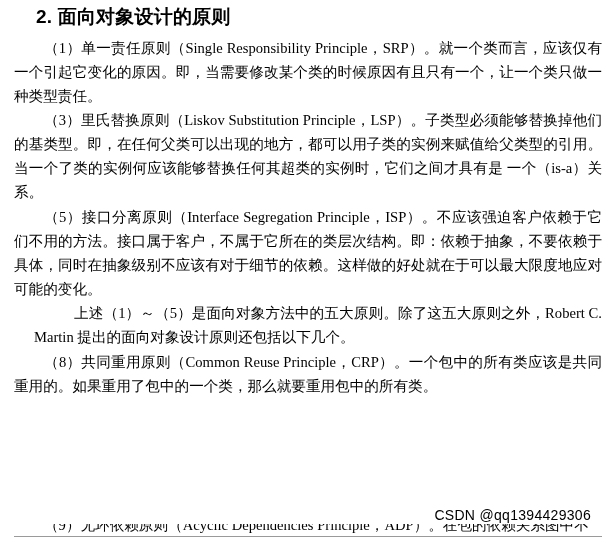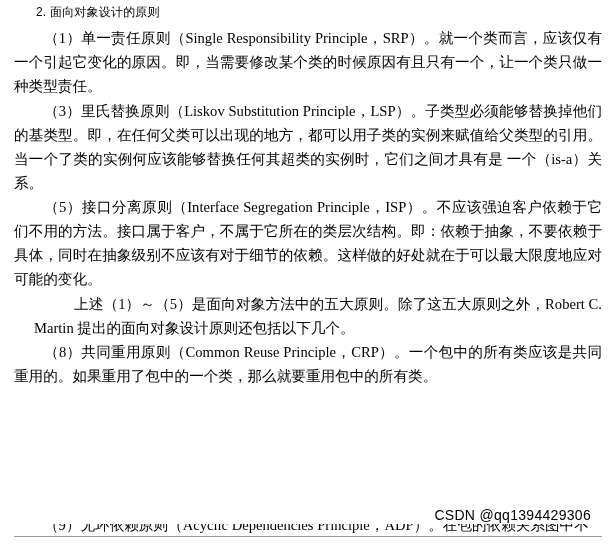--- a/index.html
+++ b/index.html
@@ -17,22 +17,22 @@
   .page {
     position: relative;
     width: 616px;
     height: 545px;
     box-sizing: border-box;
     padding: 4px 14px 0 14px;
     background: #ffffff;
   }
   .doc-heading {
     font-family: "Liberation Sans", "DejaVu Sans", sans-serif;
-    font-weight: normal;
-    font-size: 12px;
+    font-weight: bold;
+    font-size: 19px;
     line-height: 1.35;
     margin: 0 0 6px 22px;
     letter-spacing: 0.2px;
   }
   p.para {
     margin: 0 0 0.5px 0;
     font-size: 14.6px;
     line-height: 24px;
     text-align: justify;
     text-justify: inter-ideograph;

